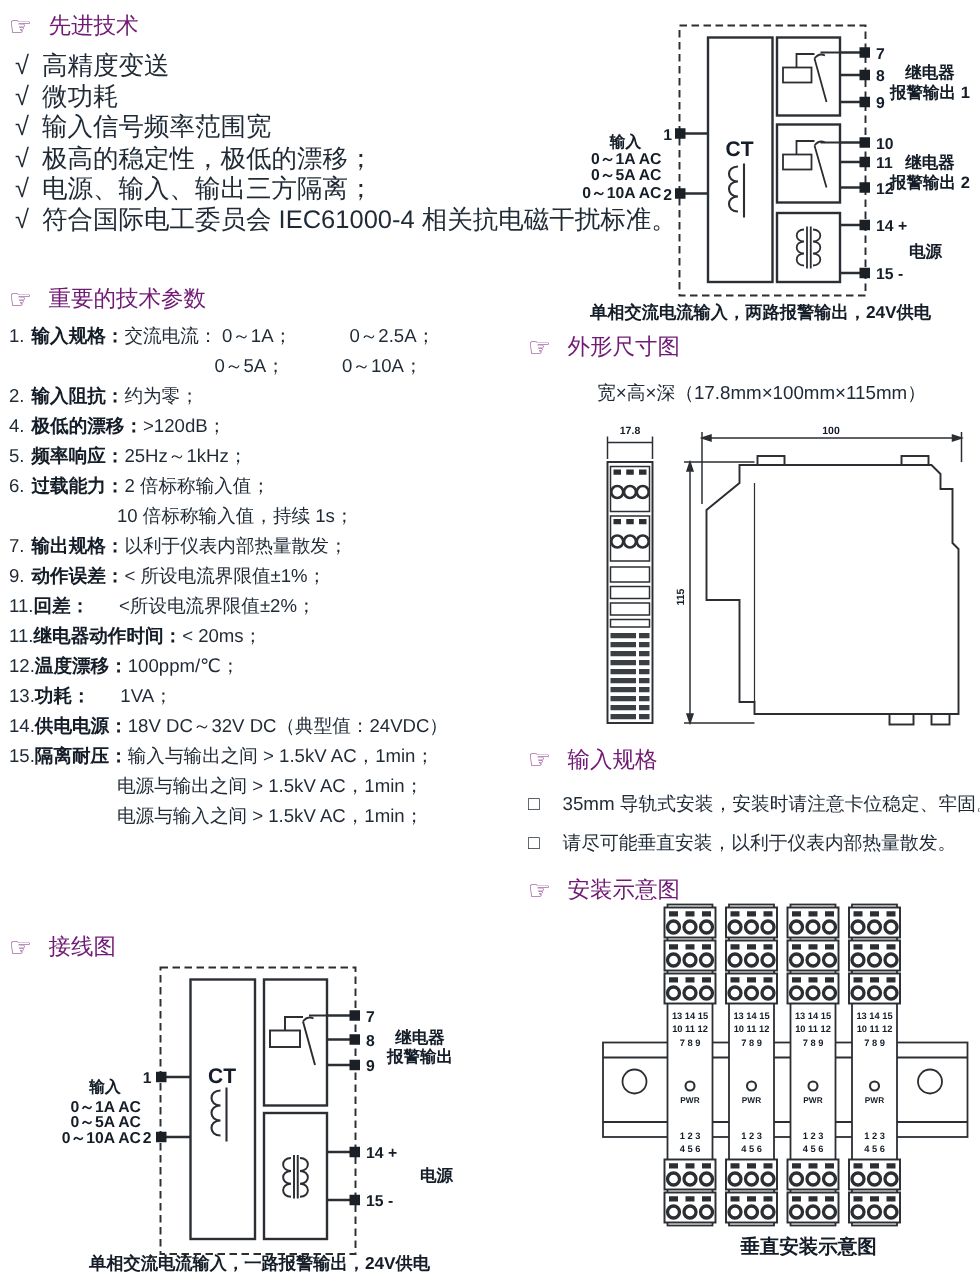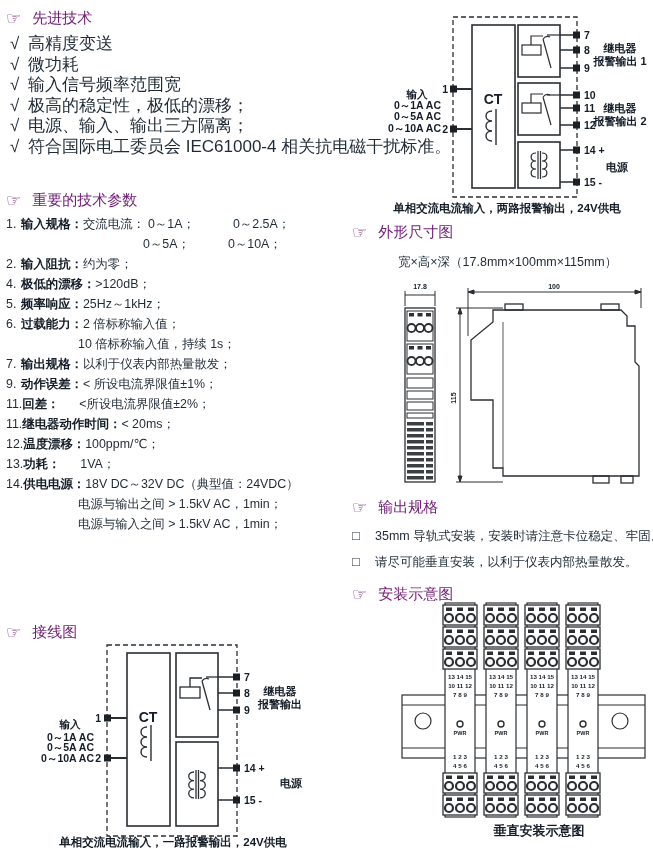--- a/index.html
+++ b/index.html
@@ -59,20 +59,21 @@
   <div class="prow"><span class="pnum">5.</span><span class="plabel">频率响应：</span><span>25Hz～1kHz；</span></div>
   <div class="prow"><span class="pnum">6.</span><span class="plabel">过载能力：</span><span>2 倍标称输入值；</span></div>
   <div class="prow indB"><span>10 倍标称输入值，持续 1s；</span></div>
   <div class="prow"><span class="pnum">7.</span><span class="plabel">输出规格：</span><span>以利于仪表内部热量散发；</span></div>
   <div class="prow"><span class="pnum">9.</span><span class="plabel">动作误差：</span><span>&lt; 所设电流界限值±1%；</span></div>
   <div class="prow"><span class="pnum">11.</span><span class="plabel">回差：</span><span>&lt;所设电流界限值±2%；</span></div>
   <div class="prow"><span class="pnum">11.</span><span class="plabel">继电器动作时间：</span><span>&lt; 20ms；</span></div>
   <div class="prow"><span class="pnum">12.</span><span class="plabel">温度漂移：</span><span>100ppm/℃；</span></div>
   <div class="prow"><span class="pnum">13.</span><span class="plabel">功耗：</span><span>1VA；</span></div>
   <div class="prow"><span class="pnum">14.</span><span class="plabel">供电电源：</span><span>18V DC～32V DC（典型值：24VDC）</span></div>
+  <div class="prow"><span class="pnum">15.</span><span class="plabel">隔离耐压：</span><span>输入与输出之间 &gt; 1.5kV AC，1min；</span></div>
   <div class="prow indB"><span>电源与输出之间 &gt; 1.5kV AC，1min；</span></div>
   <div class="prow indB"><span>电源与输入之间 &gt; 1.5kV AC，1min；</span></div>
 </div>
 
 <div class="abs sec-title" style="left:6px;top:622px;">
   <span class="pointer">☞</span><span>接线图</span>
 </div>
 
 <svg class="abs" style="left:28px;top:641px;" width="302" height="210" viewBox="0 0 302 210">
   <g fill="none" stroke="#2b2f33">
@@ -283,21 +284,21 @@
     </g>
   </g>
   <g font-size="7" font-weight="bold">
     <text x="67" y="11" text-anchor="middle">17.8</text>
     <text x="201" y="11" text-anchor="middle">100</text>
     <text x="103" y="120" text-anchor="middle" transform="rotate(-90 103 120)">115</text>
   </g>
 </svg>
 
 <div class="abs sec-title" style="left:352px;top:497px;">
-  <span class="pointer">☞</span><span>输出规格</span>
+  <span class="pointer">☞</span><span>输入规格</span>
 </div>
 <div class="abs" style="left:352px;top:523px;">
   <div class="irow"><span class="cbox">□</span><span>35mm 导轨式安装，安装时请注意卡位稳定、牢固。</span></div>
   <div class="irow"><span class="cbox">□</span><span>请尽可能垂直安装，以利于仪表内部热量散发。</span></div>
 </div>
 
 <div class="abs sec-title" style="left:352px;top:584px;">
   <span class="pointer">☞</span><span>安装示意图</span>
 </div>
 

